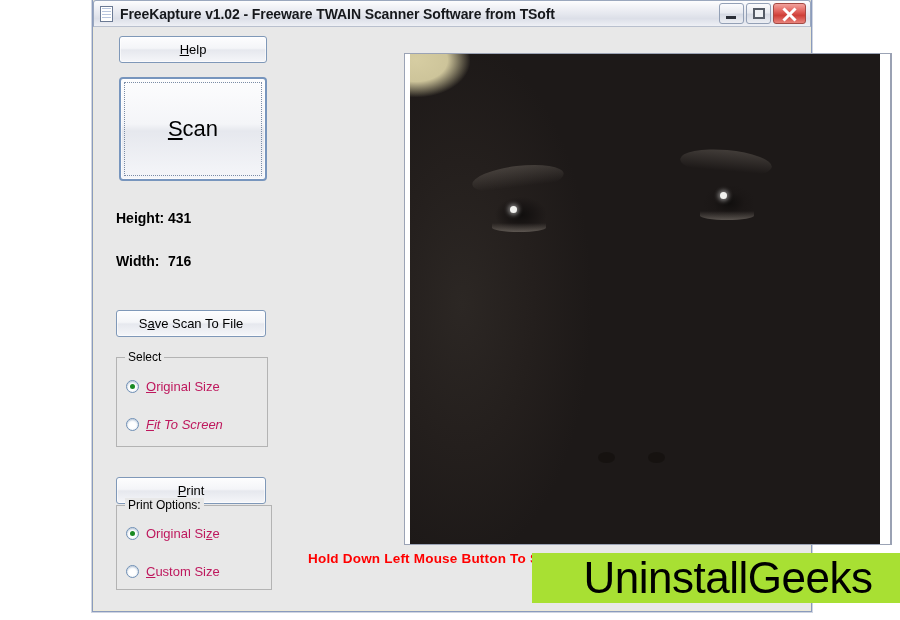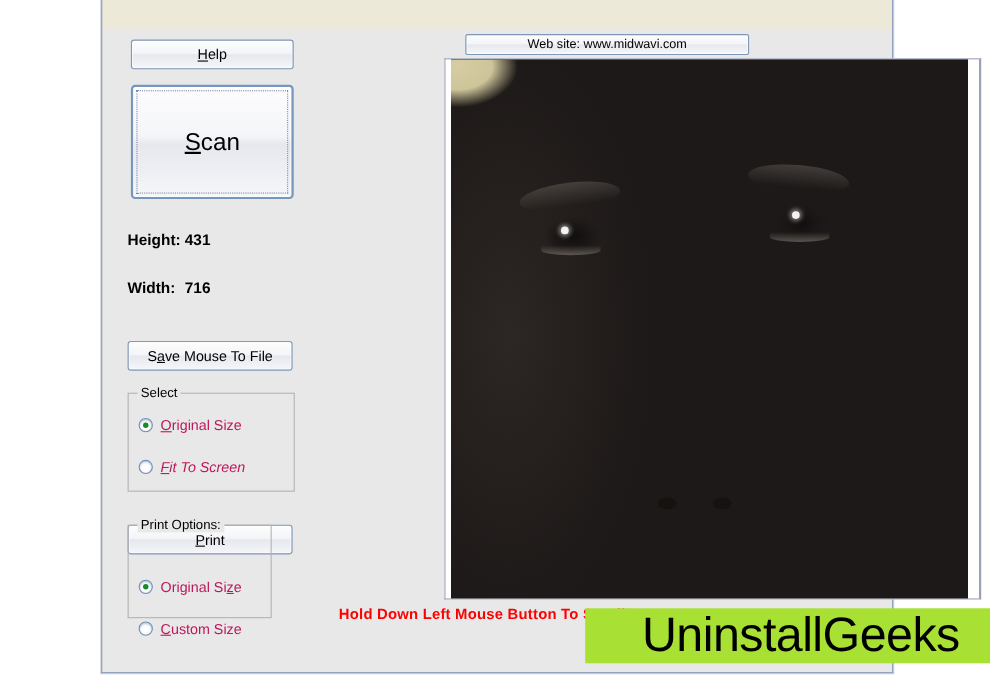--- a/index.html
+++ b/index.html
@@ -213,22 +213,22 @@
     padding: 0 3px;
     font-size: 12px;
     color: #000;
     white-space: nowrap;
   }
   #select-group {
     left: 22px; top: 330px;
     width: 152px; height: 90px;
   }
   #print-options-group {
-    left: 22px; top: 450px;
-    width: 131px; height: 85px;
+    left: 22px; top: 478px;
+    width: 156px; height: 85px;
   }
 
   
   .radio-row {
     position: absolute;
     display: flex;
     align-items: center;
     gap: 7px;
     font-size: 13px;
     color: #be185d;
@@ -391,20 +391,36 @@
     line-height: 1;
   }
 </style>
 </head>
 <body>
 
 <div id="page-backdrop"></div>
 
 <div id="app-window">
 
+  <div id="title-bar">
+    <span id="doc-icon"></span>
+    <span id="title-text">FreeKapture v1.02 - Freeware TWAIN Scanner Software from TSoft</span>
+    <span id="window-buttons">
+      <span class="win-btn">
+        <span class="glyph-min"></span>
+      </span>
+      <span class="win-btn">
+        <span class="glyph-max"></span>
+      </span>
+      <span class="win-btn close">
+        <span class="glyph-close-a"></span>
+        <span class="glyph-close-b"></span>
+      </span>
+    </span>
+  </div>
 
   <div id="client-area">
 
     <div id="left-panel">
 
       <div class="xp-btn" id="help-button">
         <span class="u">H</span>
           <span>elp</span>
       </div>
 
@@ -418,21 +434,21 @@
         <span class="dim-label">Height:</span><span class="dim-value">431</span>
       </div>
 
       <div class="dim-row" id="dim-width">
         <span class="dim-label">Width:</span><span class="dim-value">716</span>
       </div>
 
       <div class="xp-btn" id="save-button">
         <span>S</span>
           <span class="u">a</span>
-          <span>ve Mouse To File</span>
+          <span>ve Scan To File</span>
       </div>
 
       <div class="groupbox" id="select-group">
         <span class="gb-title">Select</span>
       </div>
       <div class="radio-row checked" id="radio-original-size">
         <span class="radio-dot"></span>
         <span><span class="u">O</span><span>riginal Size</span></span>
       </div>
       <div class="radio-row" id="radio-fit-to-screen">
@@ -454,21 +470,20 @@
       </div>
       <div class="radio-row" id="radio-print-custom">
         <span class="radio-dot"></span>
         <span><span class="u">C</span><span>ustom Size</span></span>
       </div>
 
     </div>
 
     <div id="image-panel">
 
-      <div class="xp-btn" id="website-button">Web site: www.midwavi.com</div>
 
       <div id="picture-frame">
         <div id="scan-photo">
           <span class="brow" id="brow-left"></span>
           <span class="brow" id="brow-right"></span>
           <span class="eye" id="eye-left"></span>
           <span class="eye" id="eye-right"></span>
           <span id="nostril-l"></span>
           <span id="nostril-r"></span>
         </div>

